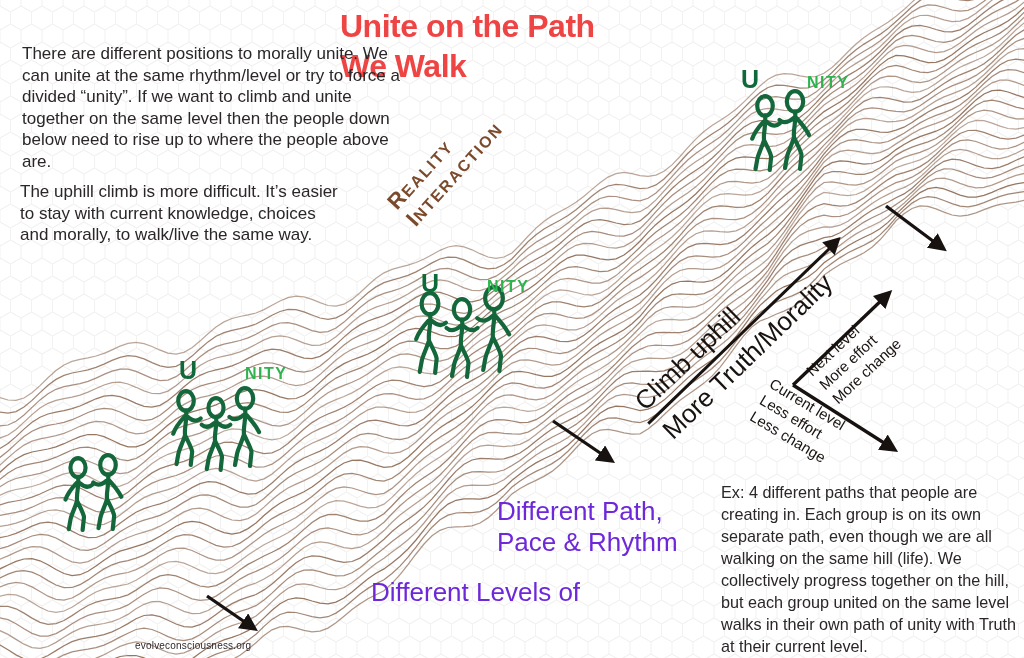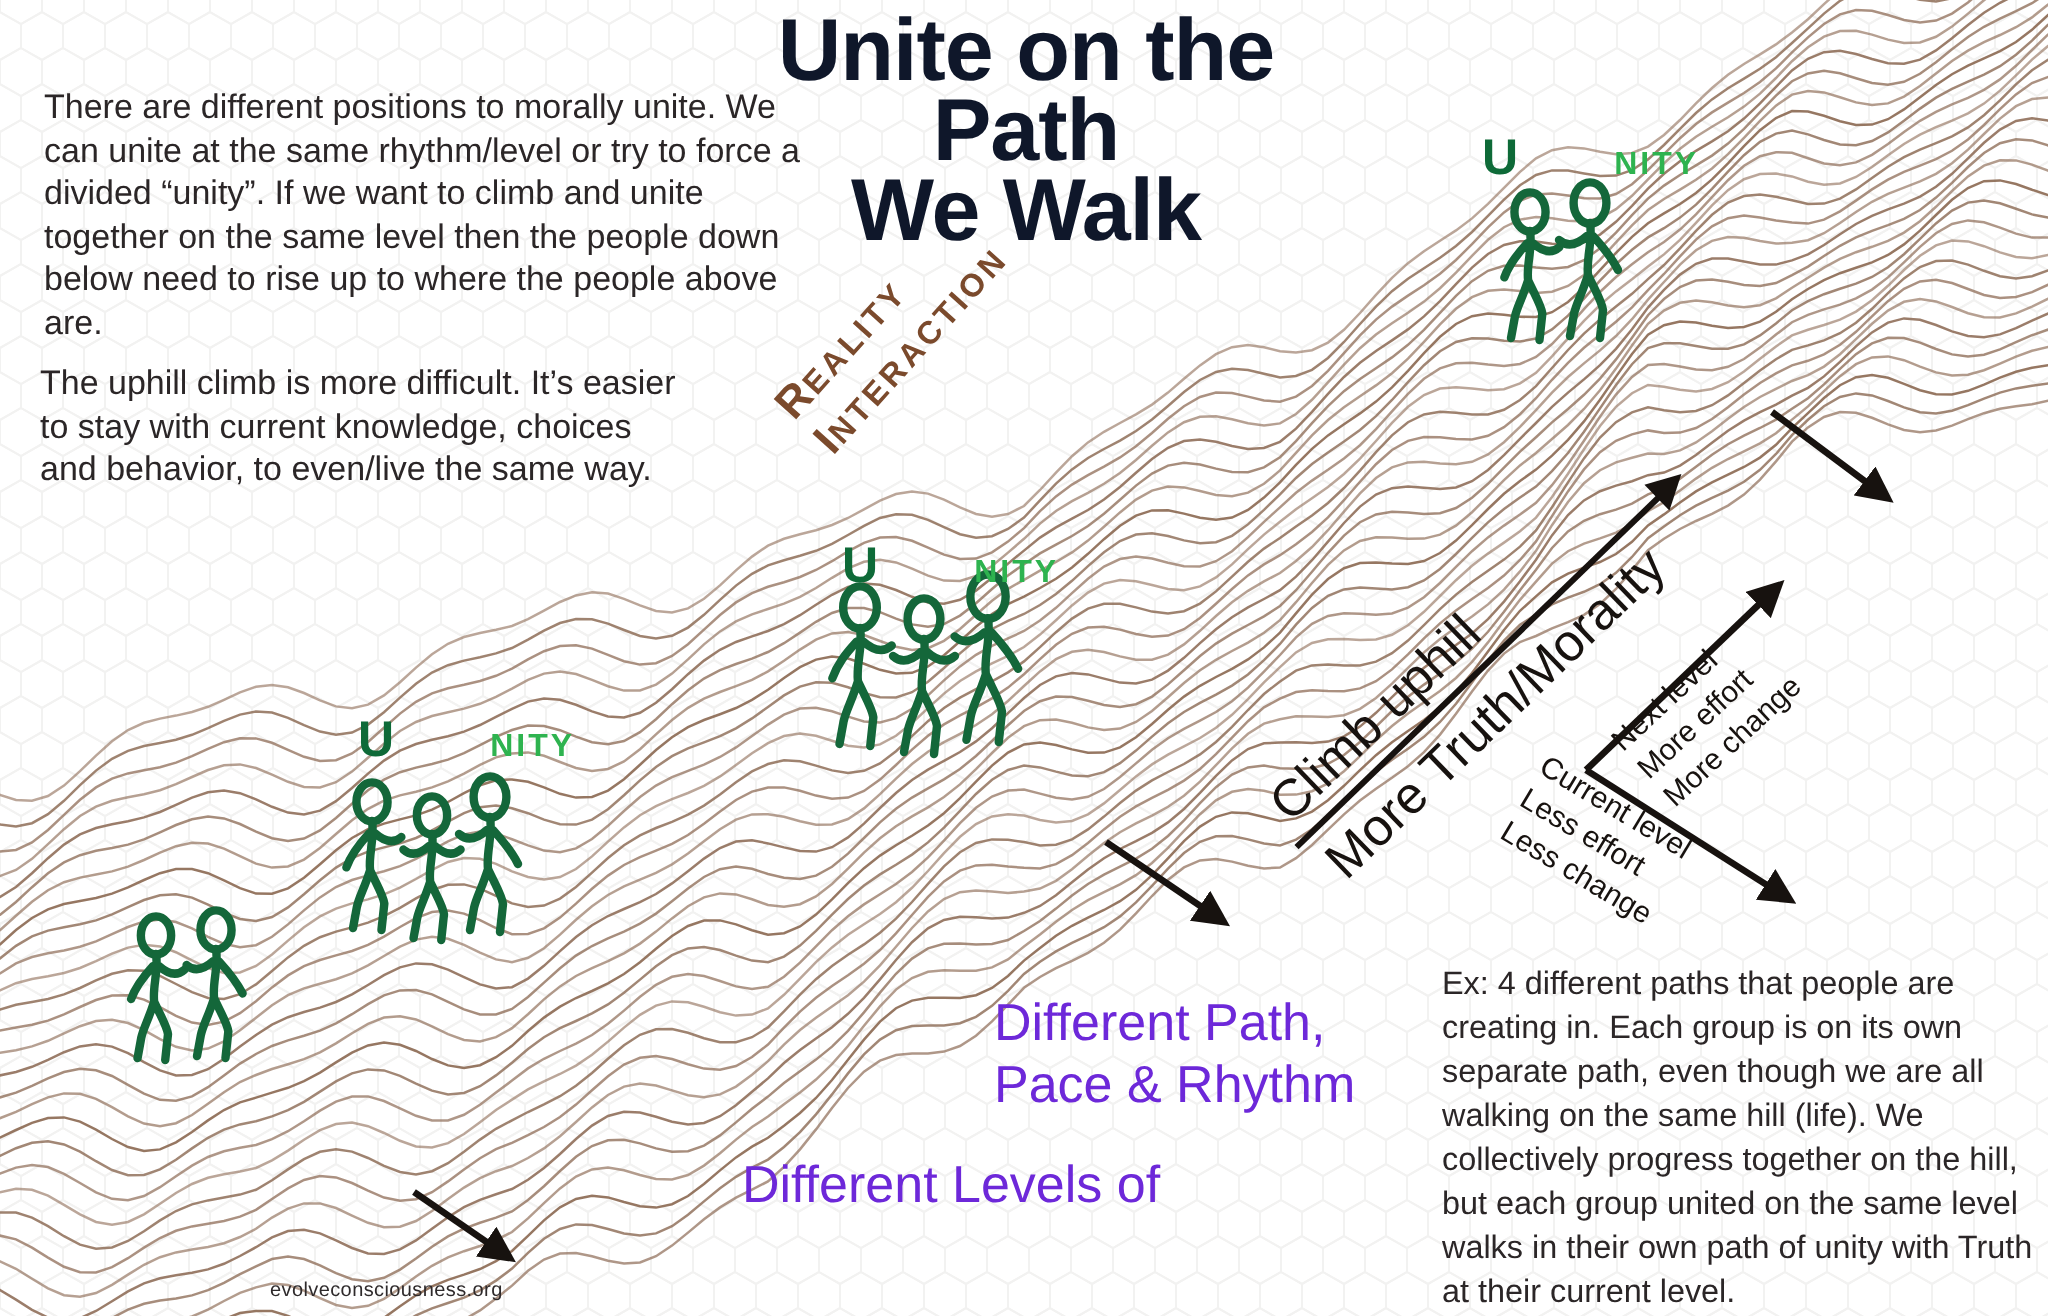--- a/index.html
+++ b/index.html
@@ -4,22 +4,22 @@
 <style>
   html,body{margin:0;padding:0;background:#888;}
   .stage{
     position:relative;width:1024px;height:658px;overflow:hidden;background:#ffffff;
     font-family:"Liberation Sans","DejaVu Sans",sans-serif;color:#262223;
   }
   .stage svg{position:absolute;left:0;top:0;}
   .txt{position:absolute;z-index:3;}
   .para{font-size:17px;line-height:21.5px;color:#2b2627;}
   .para-small{font-size:16.2px;line-height:22px;color:#2b2627;}
-  .page-title{left:340px;top:6px;width:346px;text-align:center;font-size:44px;line-height:40px;
-    font-weight:bold;color:#0f172a;letter-spacing:-0.5px;}
+  .page-title{left:340px;top:6px;width:346px;font-size:32px;line-height:40px;
+    font-weight:bold;color:#ef4444;letter-spacing:-0.5px;}
   .big-note{font-size:26px;line-height:31px;color:#6d28d9;}
   
   .rot{transform-origin:0 0;white-space:nowrap;}
   .reality{left:383px;top:198px;transform:rotate(-48deg);color:#7b4a2c;font-weight:bold;
     font-size:16px;line-height:23px;letter-spacing:2px;}
   .reality .init{font-size:22px;letter-spacing:1px;}
   .climb{left:630px;top:396px;transform:rotate(-44deg);font-size:26px;line-height:27px;color:#17120f;}
   .climb-shaft{position:relative;height:0;border-top:3.4px solid #17120f;width:252px;margin:4px 0 6px -6px;}
   .climb-shaft .head{position:absolute;right:-16px;top:-11.4px;width:0;height:0;
     border-left:17px solid #17120f;border-top:9.5px solid transparent;border-bottom:9.5px solid transparent;}
@@ -128,21 +128,21 @@
         <line x1="793" y1="385" x2="892" y2="448" marker-end="url(#ah)"></line>
       </g>
     </svg>
 
   <div class="txt page-title">
     <div>Unite on the Path</div>
     <div>We Walk</div>
   </div>
 
   <div class="txt para" style="left:22px;top:43px;width:392px;">There are different positions to morally unite. We can unite at the same rhythm/level or try to force a divided “unity”. If we want to climb and unite together on the same level then the people down below need to rise up to where the people above are.</div>
-  <div class="txt para" style="left:20px;top:181px;width:318px;">The uphill climb is more difficult. It’s easier to stay with current knowledge, choices and behavior, to even/live the same way.</div>
+  <div class="txt para" style="left:20px;top:181px;width:318px;">The uphill climb is more difficult. It’s easier to stay with current knowledge, choices and morally, to walk/live the same way.</div>
 
   <div class="txt rot reality">
     <div><span class="init">R</span><span>EALITY</span></div>
     <div><span class="init">I</span><span>NTERACTION</span></div>
   </div>
 
   <div class="txt rot climb">
     <div>Climb uphill</div>
     <div class="climb-shaft">
         <span class="head"></span>

